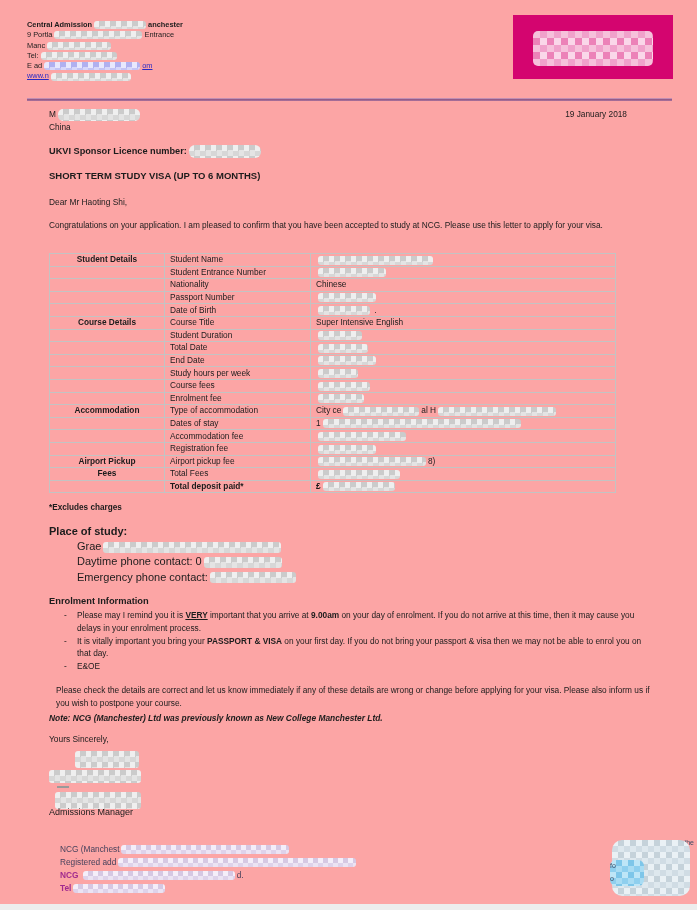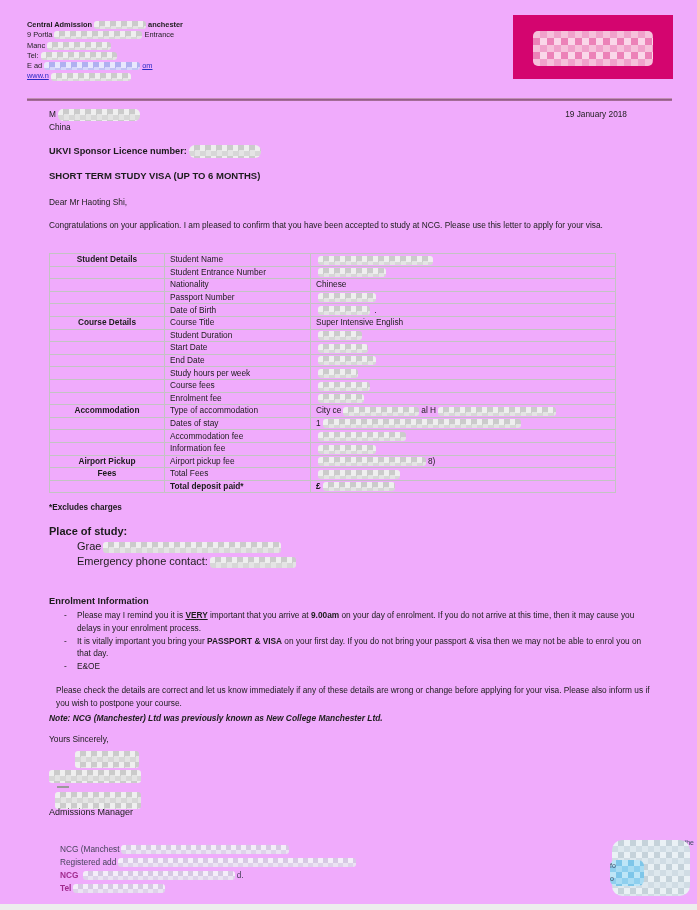--- a/index.html
+++ b/index.html
@@ -1,16 +1,16 @@
 <!DOCTYPE html>
 <html><head>
 <meta charset="utf-8">
 <style>
   html,body{margin:0;padding:0;background:#fff;}
-  .page{position:relative;width:697px;height:910px;background:#f0abfc;
+  .page{position:relative;width:697px;height:910px;background:#fca5a5;
         font-family:"Liberation Sans",sans-serif;color:#1c1c1c;overflow:hidden;
         border-right:1px solid #b91c1c;}
   .bold{font-weight:bold;}
 
   
   .redact{display:inline-block;height:10px;vertical-align:middle;margin:0 2px;border-radius:3px;
     background:conic-gradient(#cbcbcb 0 25%,#e4e4e4 0 50%,#d7d7d7 0 75%,#efefef 0);
     background-size:11px 11px;}
   .r-blue{background:conic-gradient(#b0b0f0 0 25%,#d6d6fa 0 50%,#c3c3f5 0 75%,#e8e8fd 0);background-size:11px 11px;}
   .r-purple{background:conic-gradient(#d6c8e3 0 25%,#ebe3f3 0 50%,#ded2ea 0 75%,#f4eef9 0);background-size:10px 10px;}
@@ -143,21 +143,21 @@
             <td class="lab">Course Title</td>
             <td class="val"><span>Super Intensive English</span></td>
           </tr>
           <tr>
             <td class="cat"></td>
             <td class="lab">Student Duration</td>
             <td class="val"><span class="redact" style="width: 44px;"></span></td>
           </tr>
           <tr>
             <td class="cat"></td>
-            <td class="lab">Start Date</td>
+            <td class="lab">Total Date</td>
             <td class="val"><span class="redact" style="width: 50px;"></span></td>
           </tr>
           <tr>
             <td class="cat"></td>
             <td class="lab">End Date</td>
             <td class="val"><span class="redact" style="width: 58px;"></span></td>
           </tr>
           <tr>
             <td class="cat"></td>
             <td class="lab">Study hours per week</td>
@@ -183,21 +183,21 @@
             <td class="lab">Dates of stay</td>
             <td class="val"><span>1</span><span class="redact" style="width: 198px;"></span></td>
           </tr>
           <tr>
             <td class="cat"></td>
             <td class="lab">Accommodation fee</td>
             <td class="val"><span class="redact" style="width: 88px;"></span></td>
           </tr>
           <tr>
             <td class="cat"></td>
-            <td class="lab">Information fee</td>
+            <td class="lab">Registration fee</td>
             <td class="val"><span class="redact" style="width: 58px;"></span></td>
           </tr>
           <tr>
             <td class="cat">Airport Pickup</td>
             <td class="lab">Airport pickup fee</td>
             <td class="val"><span class="redact" style="width: 108px;"></span><span>8)</span></td>
           </tr>
           <tr>
             <td class="cat">Fees</td>
             <td class="lab">Total Fees</td>
@@ -210,20 +210,21 @@
           </tr>
         </tbody>
     </table>
   </div>
 
   <div class="excl">*Excludes charges</div>
 
   <div class="place">
     <div class="bold">Place of study:</div>
     <div class="pl"><span>Grae</span><span class="redact" style="width:178px"></span></div>
+    <div class="pl"><span>Daytime phone contact: 0</span><span class="redact" style="width:78px"></span></div>
     <div class="pl"><span>Emergency phone contact:</span><span class="redact" style="width:86px"></span></div>
   </div>
 
   <div class="enrol">
     <h4>Enrolment Information</h4>
     <div>
         <div class="bullet">
           <span class="dash">-</span>
           <span class="btext"><span>Please may I remind you it is </span><span style="font-weight: bold; text-decoration: underline;">VERY</span><span> important that you arrive at </span><span style="font-weight: bold;">9.00am</span><span> on your day of enrolment.  If you do not arrive at this time, then it may cause you delays in your enrolment process.</span></span>
         </div>

